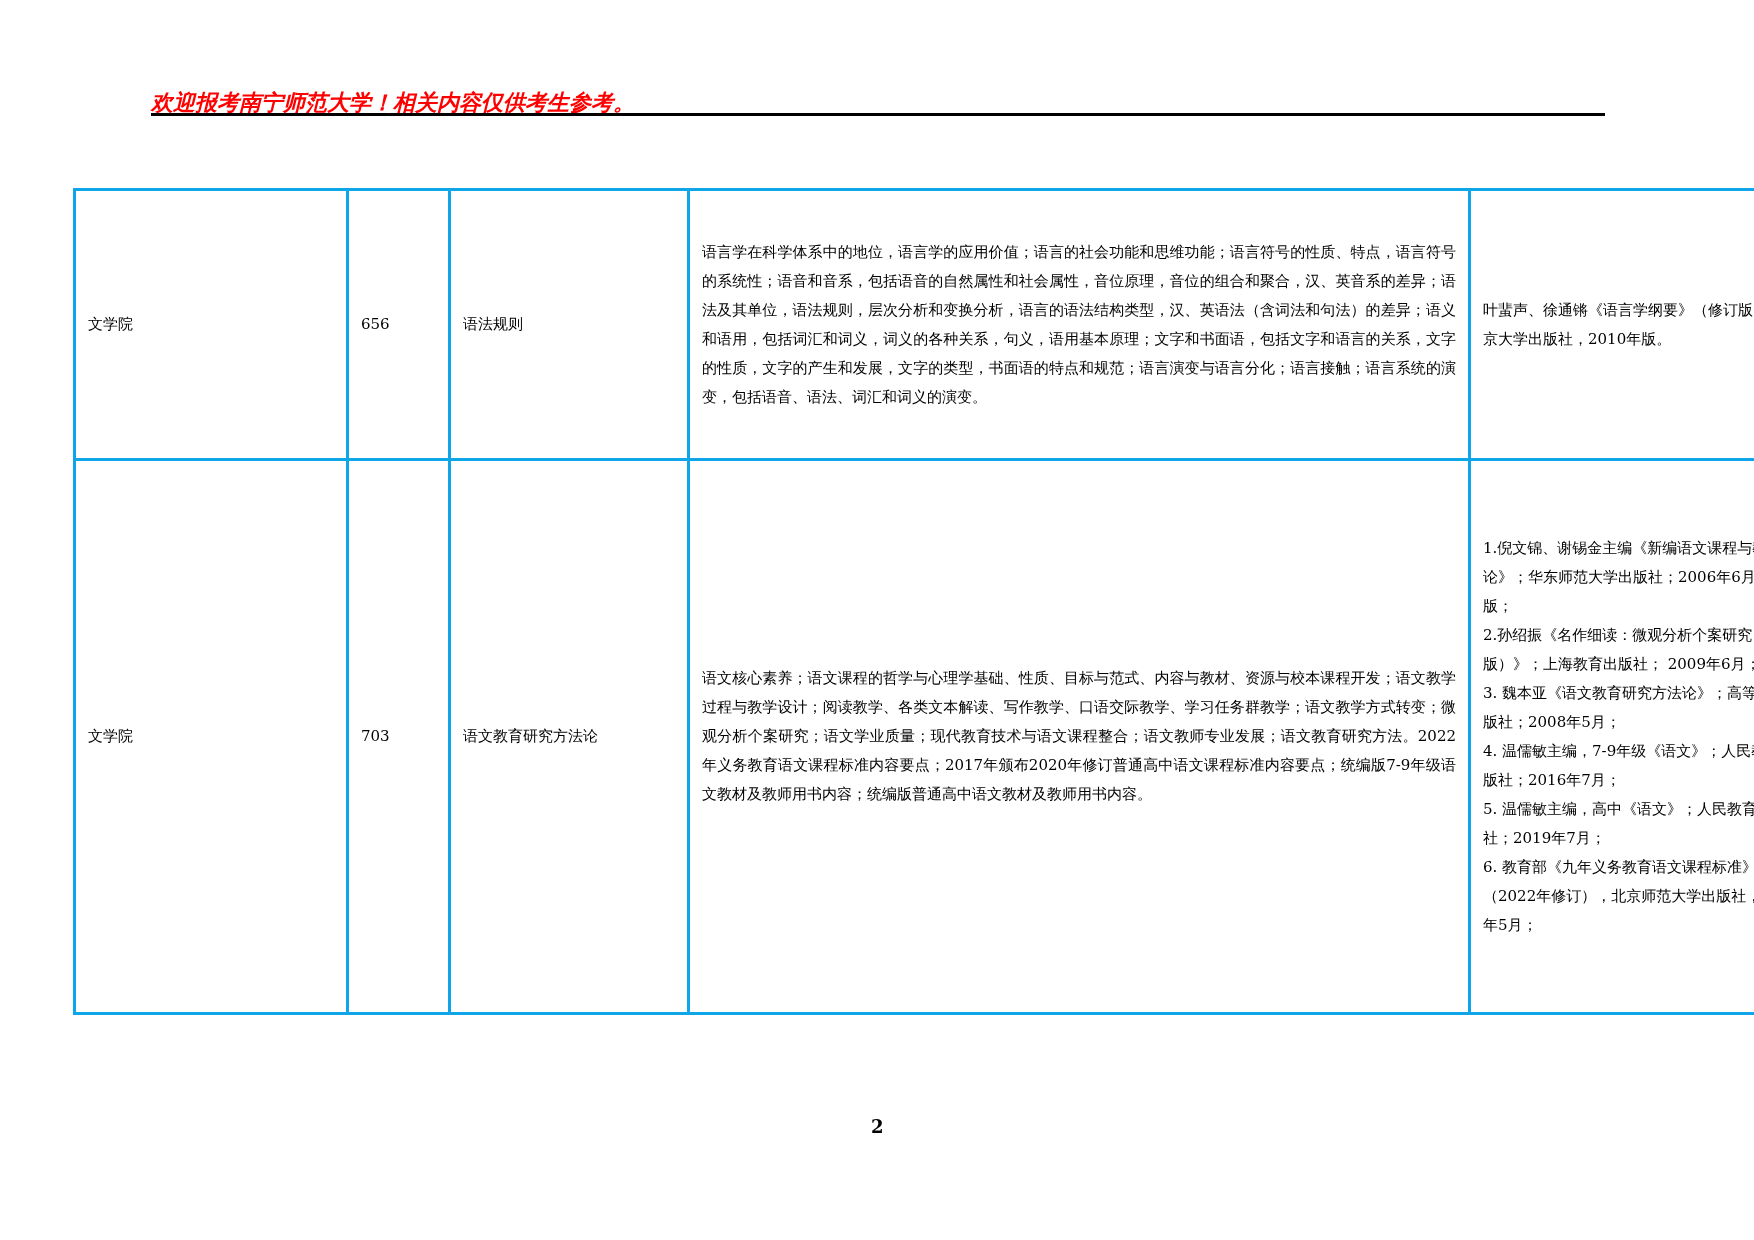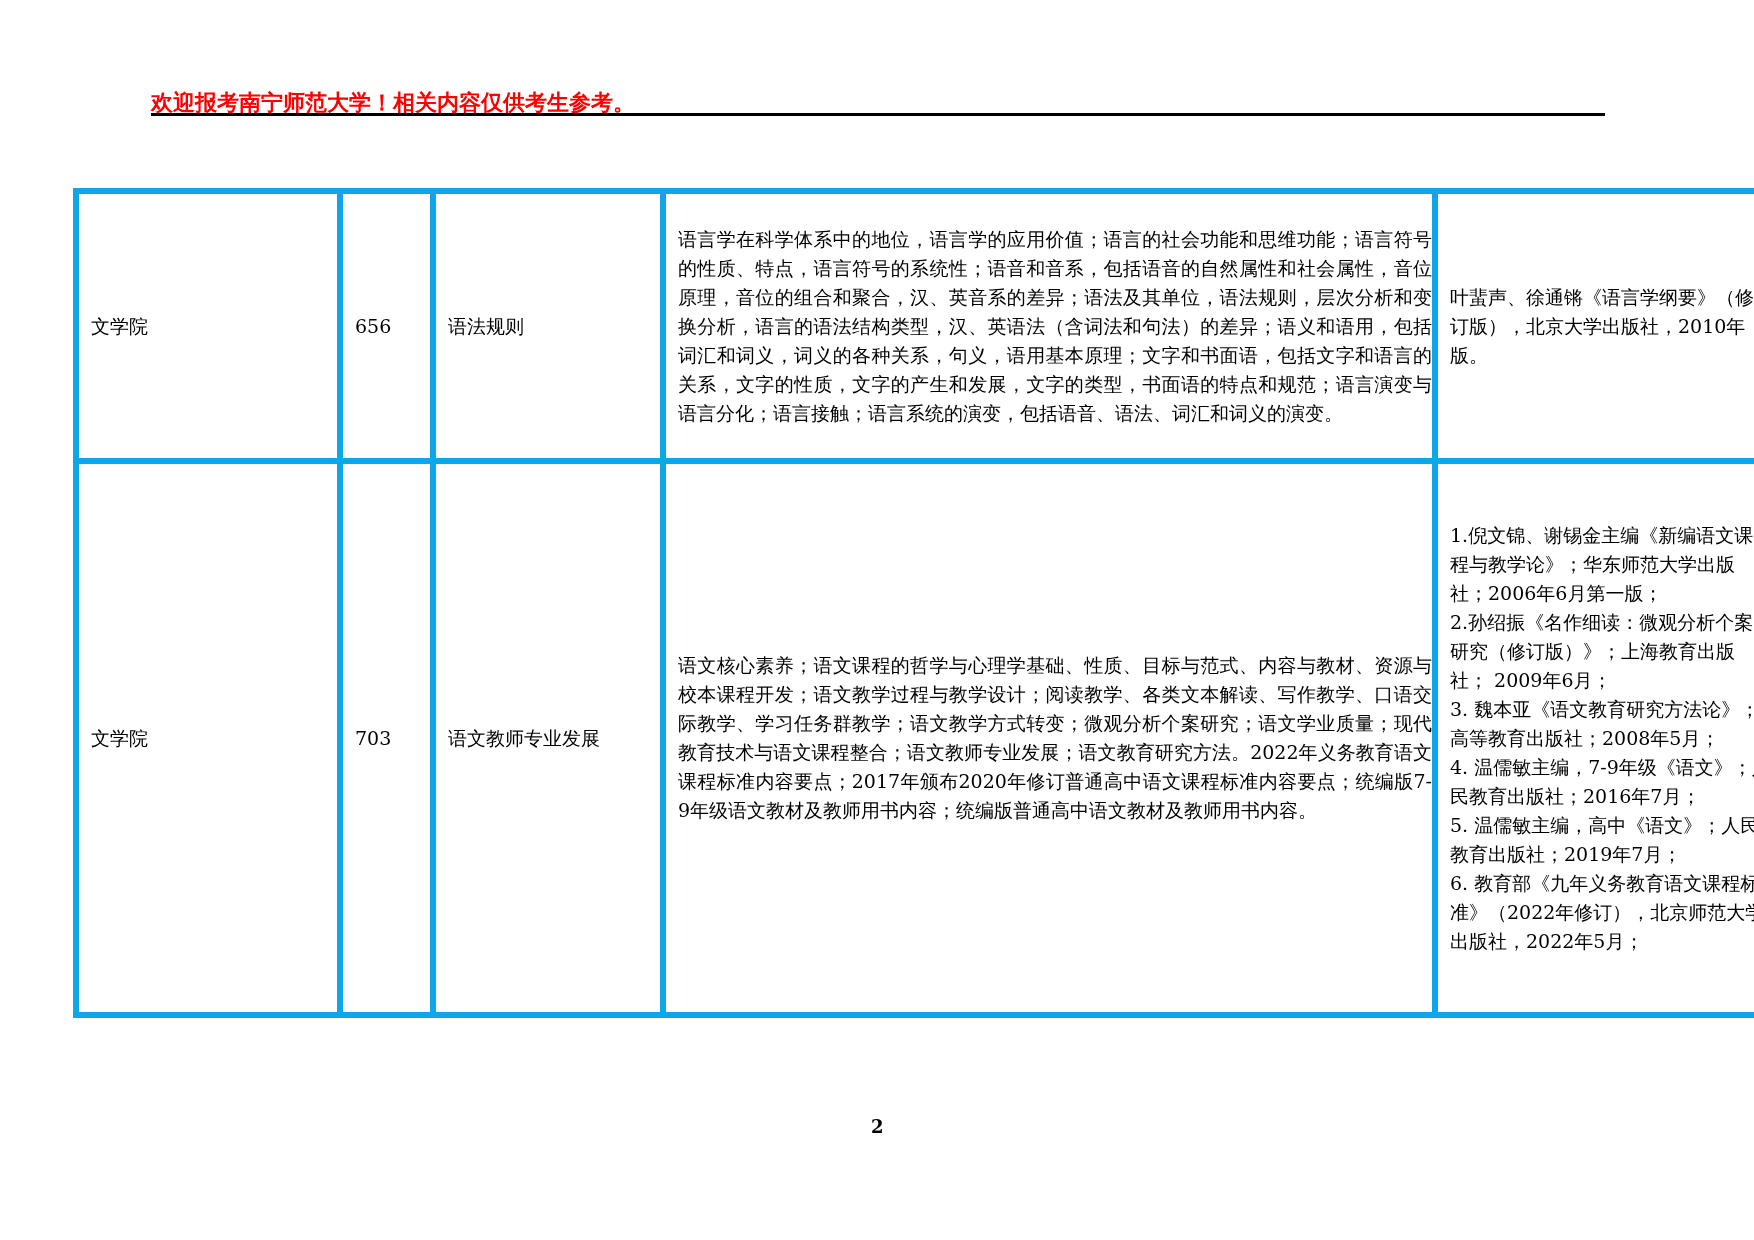--- a/index.html
+++ b/index.html
@@ -1,24 +1,24 @@
 <!DOCTYPE html>
 <html><head>
 <meta charset="utf-8">
 <style>
   html, body { margin: 0; padding: 0; background: #ffffff; }
   body { width: 1754px; height: 1240px; position: relative; overflow: hidden;
          font-family: "DejaVu Serif", "Liberation Serif", serif; color: #000; }
   .header-text { position: absolute; left: 151px; top: 88px; font-size: 22px; font-weight: bold;
-                 color: #ff0000; font-family: "DejaVu Sans", "Liberation Sans", sans-serif; letter-spacing: 0px; white-space: nowrap; }
+                 color: #ff0000; font-family: "DejaVu Sans", "Liberation Sans", sans-serif; letter-spacing: 0px; white-space: nowrap; font-style: italic; }
   .header-rule { position: absolute; left: 151px; top: 113px; width: 1454px; height: 3px; background: #000; }
   table.syllabus { position: absolute; left: 73px; top: 188px; width: 1608px; height: 826px;
                    border-collapse: collapse; table-layout: fixed; }
-  table.syllabus td { border: 6px solid #0ea5e9; vertical-align: middle; font-size: 19px; line-height: 29px;
-                      padding: 0 0 0 12px; }
+  table.syllabus td { border: 3px solid #0ea5e9; vertical-align: middle; font-size: 15px; line-height: 29px;
+                      padding: 0 12px 0 12px; }
   td.col-college { width: 246px; }
   td.col-code { width: 75px; }
   td.col-subject { width: 212px; }
   td.col-scope { width: 754px; text-align: justify; }
   td.col-ref { width: 321px; }
   .r1 { height: 270px; }
   .r2 { height: 554px; }
   .ref-line { display: block; }
   .page-number { position: absolute; left: 871px; top: 1116px; font-size: 18px; font-weight: bold;
                  font-family: "DejaVu Serif", "Liberation Serif", serif; }
@@ -36,21 +36,21 @@
     <td class="col-code">656</td>
     <td class="col-subject">语法规则</td>
     <td class="col-scope">语言学在科学体系中的地位，语言学的应用价值；语言的社会功能和思维功能；语言符号的性质、特点，语言符号的系统性；语音和音系，包括语音的自然属性和社会属性，音位原理，音位的组合和聚合，汉、英音系的差异；语法及其单位，语法规则，层次分析和变换分析，语言的语法结构类型，汉、英语法（含词法和句法）的差异；语义和语用，包括词汇和词义，词义的各种关系，句义，语用基本原理；文字和书面语，包括文字和语言的关系，文字的性质，文字的产生和发展，文字的类型，书面语的特点和规范；语言演变与语言分化；语言接触；语言系统的演变，包括语音、语法、词汇和词义的演变。</td>
     <td class="col-ref">
       <span class="ref-line">叶蜚声、徐通锵《语言学纲要》（修订版），北京大学出版社，2010年版。</span>
     </td>
   </tr>
   <tr class="r2">
     <td class="col-college">文学院</td>
     <td class="col-code">703</td>
-    <td class="col-subject">语文教师专业发展</td>
+    <td class="col-subject">语文教育研究方法论</td>
     <td class="col-scope">语文核心素养；语文课程的哲学与心理学基础、性质、目标与范式、内容与教材、资源与校本课程开发；语文教学过程与教学设计；阅读教学、各类文本解读、写作教学、口语交际教学、学习任务群教学；语文教学方式转变；微观分析个案研究；语文学业质量；现代教育技术与语文课程整合；语文教师专业发展；语文教育研究方法。2022年义务教育语文课程标准内容要点；2017年颁布2020年修订普通高中语文课程标准内容要点；统编版7-9年级语文教材及教师用书内容；统编版普通高中语文教材及教师用书内容。</td>
     <td class="col-ref">
       <span class="ref-line">1.倪文锦、谢锡金主编《新编语文课程与教学论》；华东师范大学出版社；2006年6月第一版；</span>
       <span class="ref-line">2.孙绍振《名作细读：微观分析个案研究（修订版）》；上海教育出版社； 2009年6月；</span>
       <span class="ref-line">3. 魏本亚《语文教育研究方法论》；高等教育出版社；2008年5月；</span>
       <span class="ref-line">4. 温儒敏主编，7-9年级《语文》；人民教育出版社；2016年7月；</span>
       <span class="ref-line">5. 温儒敏主编，高中《语文》；人民教育出版社；2019年7月；</span>
       <span class="ref-line">6. 教育部《九年义务教育语文课程标准》（2022年修订），北京师范大学出版社，2022年5月；</span>
     </td>
   </tr>

